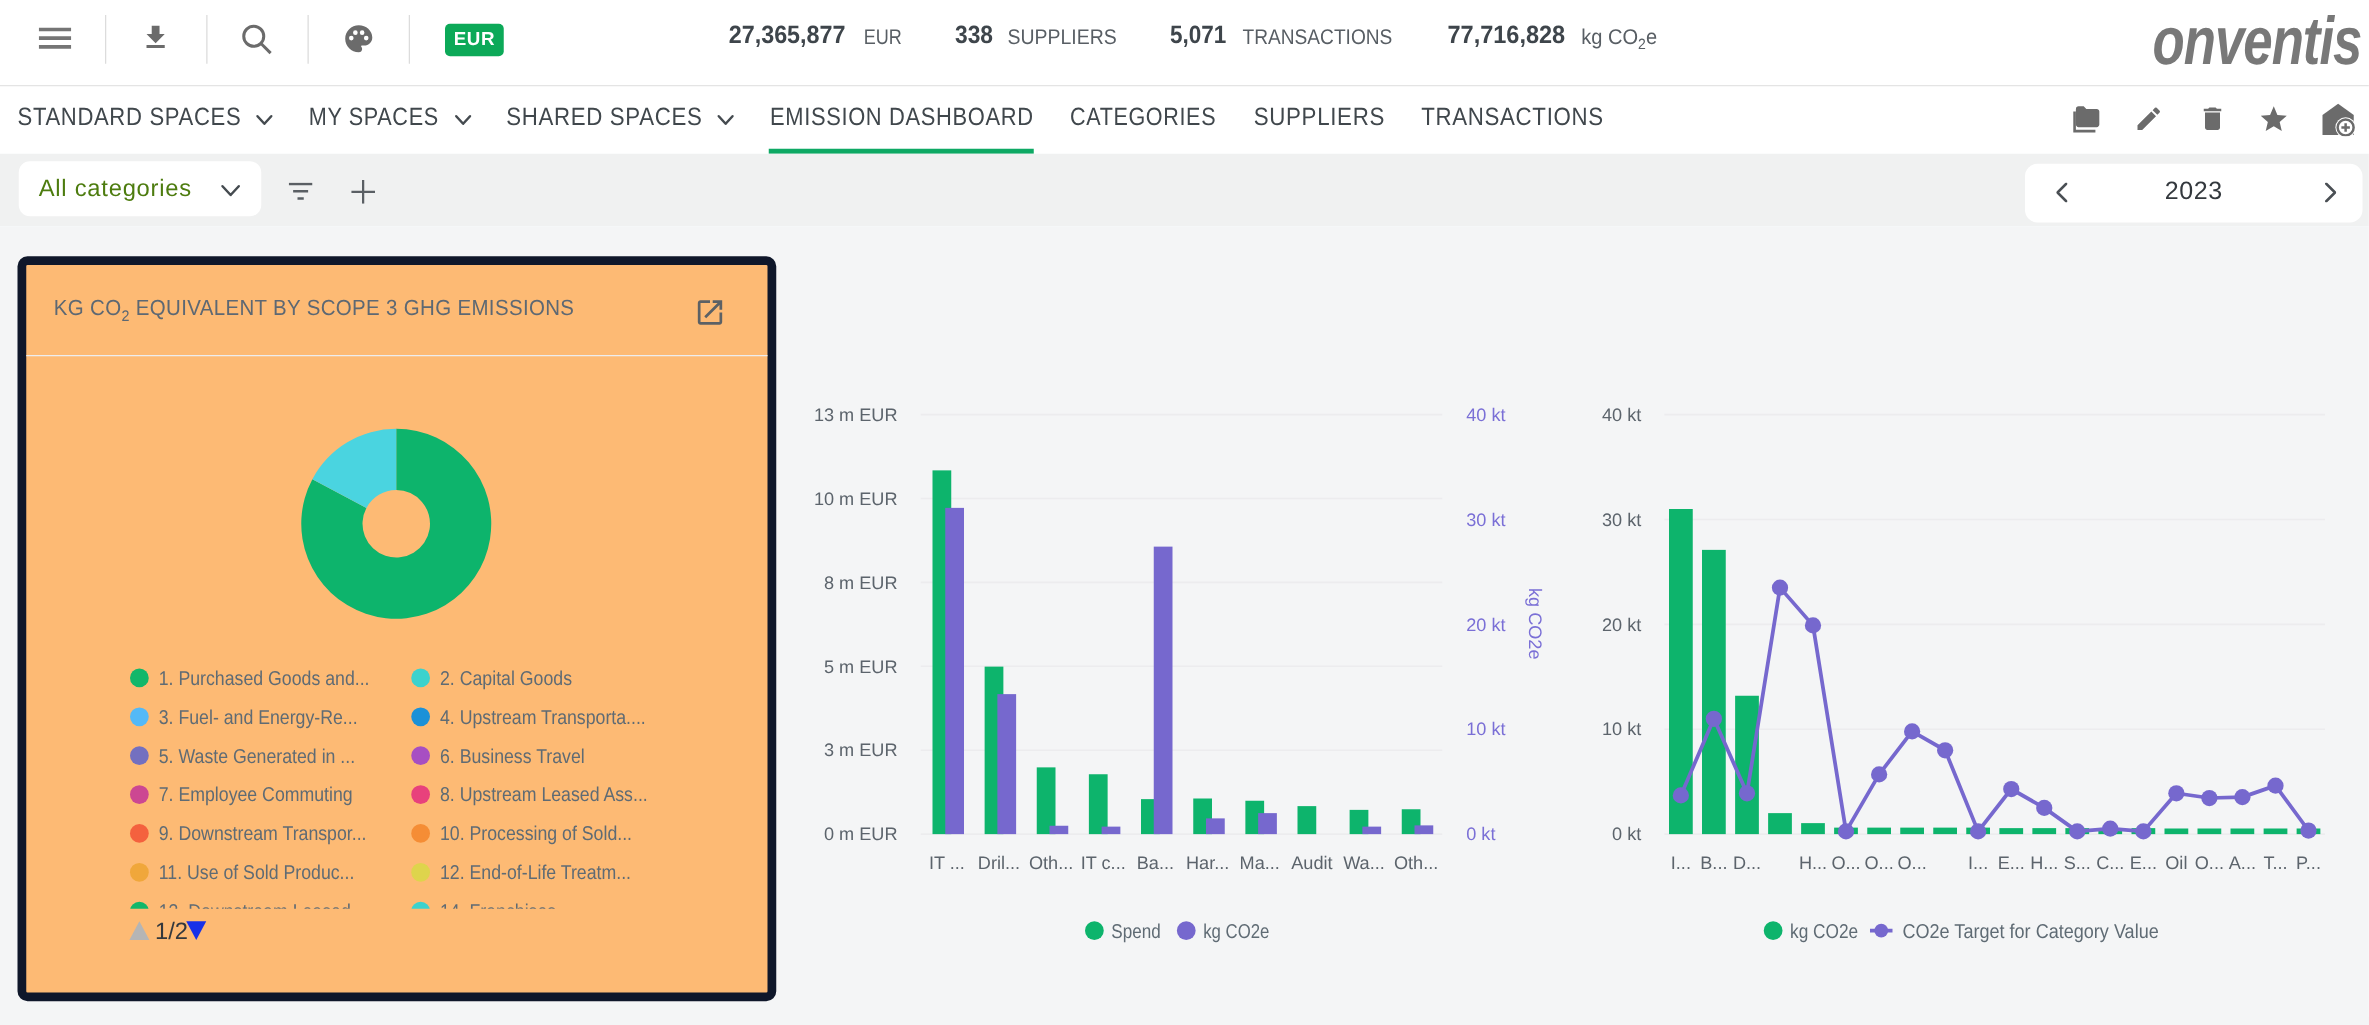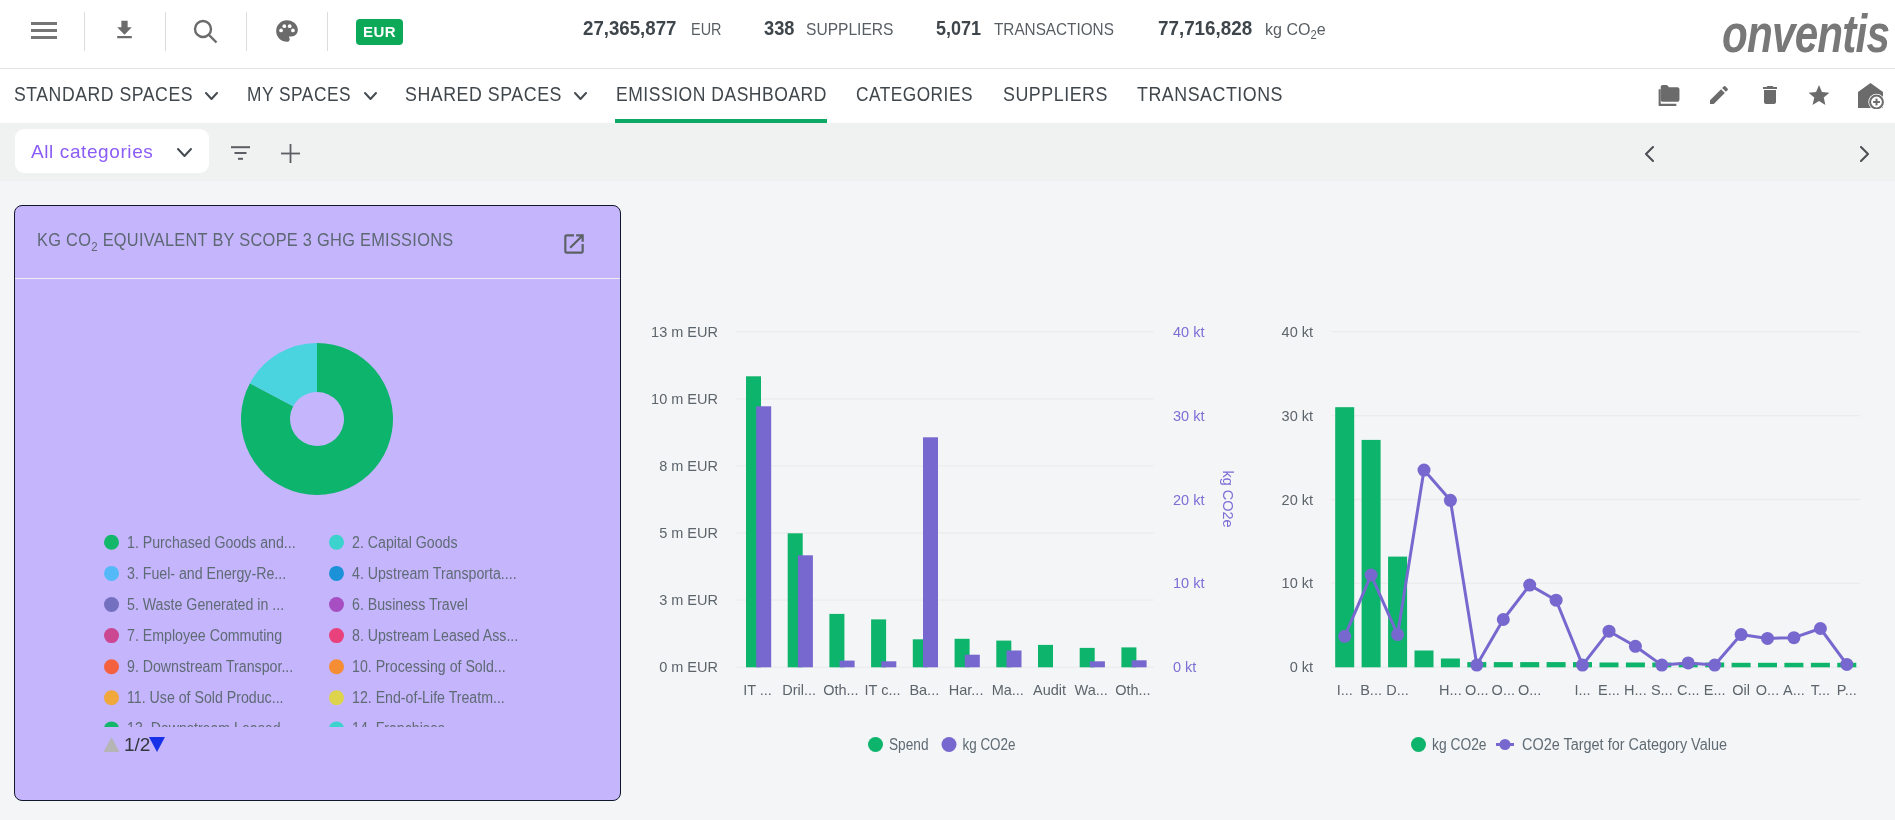--- a/index.html
+++ b/index.html
@@ -8,25 +8,25 @@
 .vdiv { position:absolute; top:12px; height:39px; width:1px; background:#dcdcdc; }
 #eur { position:absolute; left:356px; top:19px; width:47px; height:26px; background:#0ca958; border-radius:4px; color:#fff; font-weight:bold; font-size:15px; text-align:center; line-height:26px; letter-spacing:0.5px; }
 .statnum { position:absolute; top:17px; font-size:20px; font-weight:bold; color:#3e454b; transform-origin:left center; }
 .statlbl { position:absolute; top:20px; font-size:17px; color:#585e64; transform-origin:left center; }
 #logo { position:absolute; left:1722px; top:2px; font-size:54px; font-weight:bold; font-style:italic; color:#787878; letter-spacing:-1px; transform:scaleX(0.781); transform-origin:left top; white-space:nowrap; }
 #nav { position:absolute; left:0; top:70px; width:1895px; height:52px; background:#fff; }
 .tab { position:absolute; top:13px; font-size:20px; color:#40474c; letter-spacing:0.6px; white-space:nowrap; transform-origin:left center; }
 #navline { position:absolute; left:615px; top:49px; width:212px; height:4px; background:#0ea964; }
 #filterbar { position:absolute; left:0; top:123px; width:1895px; height:58px; background:#f0f1f1; }
 #allcat { position:absolute; left:15px; top:6px; width:194px; height:44px; background:#fff; border-radius:9px; }
-#allcat span { position:absolute; left:16px; top:12px; font-size:19px; color:#8b5cf6; letter-spacing:0.6px; }
+#allcat span { position:absolute; left:16px; top:12px; font-size:19px; color:#4d7c0f; letter-spacing:0.6px; }
 #yearbox { position:absolute; left:1620px; top:8px; width:270px; height:47px; background:#fff; border-radius:10px; }
 #yearbox .yr { position:absolute; left:0; width:100%; text-align:center; top:11px; font-size:20px; color:#33383d; letter-spacing:0.5px; }
 #main { position:absolute; left:0; top:181px; width:1895px; height:639px; background:#f4f5f6; }
-.card { position:absolute; top:24px; width:607px; height:596px; background:#c4b5fd; border-radius:8px; border:1px solid #0f172a; }
+.card { position:absolute; top:24px; width:607px; height:596px; background:#fdba74; border-radius:8px; border:7px solid #0f172a; }
 .ctitle { position:absolute; left:22px; top:24px; font-size:17.5px; color:#5d6873; letter-spacing:0.3px; white-space:nowrap; transform-origin:left center; transform:scaleX(0.935); }
 .chr { position:absolute; left:0; top:72px; width:100%; height:1px; background:#ededee; }
 .openic { position:absolute; right:33px; top:25px; width:26px; height:26px; fill:#5c6165; }
 .ax { font-size:14.5px; fill:#5c646c; font-family:"Liberation Sans",sans-serif; }
 .axp { fill:#7a6fd6; }
 .leg { font-size:16px; fill:#5f6b74; font-family:"Liberation Sans",sans-serif; }
 sub { font-size:70%; }
 </style></head>
 <body>
 <div id="topbar">
@@ -114,20 +114,23 @@
     </svg>
   <svg class="abs" style="left:231px;top:23px" width="19" height="14" viewBox="0 0 19 14" stroke="#5a5f64" stroke-width="2">
     <line x1="0" y1="1.2" x2="19" y2="1.2"></line>
       <line x1="3.5" y1="7" x2="15.5" y2="7"></line>
       <line x1="7" y1="12.8" x2="12" y2="12.8"></line>
   </svg>
   <svg class="abs" style="left:281px;top:21px" width="19" height="19" viewBox="0 0 19 19" stroke="#5a5f64" stroke-width="1.8">
     <line x1="9.5" y1="0" x2="9.5" y2="19"></line>
       <line x1="0" y1="9.5" x2="19" y2="9.5"></line>
   </svg>
+  <div id="yearbox">
+    <div class="yr">2023</div>
+  </div>
   <svg class="abs" style="left:1645px;top:23px" width="9" height="16" viewBox="0 0 9 16">
       <polyline points="8,1 1,8.0 8,15" fill="none" stroke="#4a4f54" stroke-width="2" stroke-linecap="round" stroke-linejoin="round"></polyline>
     </svg>
   <svg class="abs" style="left:1860px;top:23px" width="9" height="16" viewBox="0 0 9 16">
       <polyline points="1,1 8,8.0 1,15" fill="none" stroke="#4a4f54" stroke-width="2" stroke-linecap="round" stroke-linejoin="round"></polyline>
     </svg>
 </div>
 <div id="main">
   <div class="card" style="left:14px">
     <span class="ctitle">KG CO<sub>2</sub> EQUIVALENT BY SCOPE 3 GHG EMISSIONS</span>

